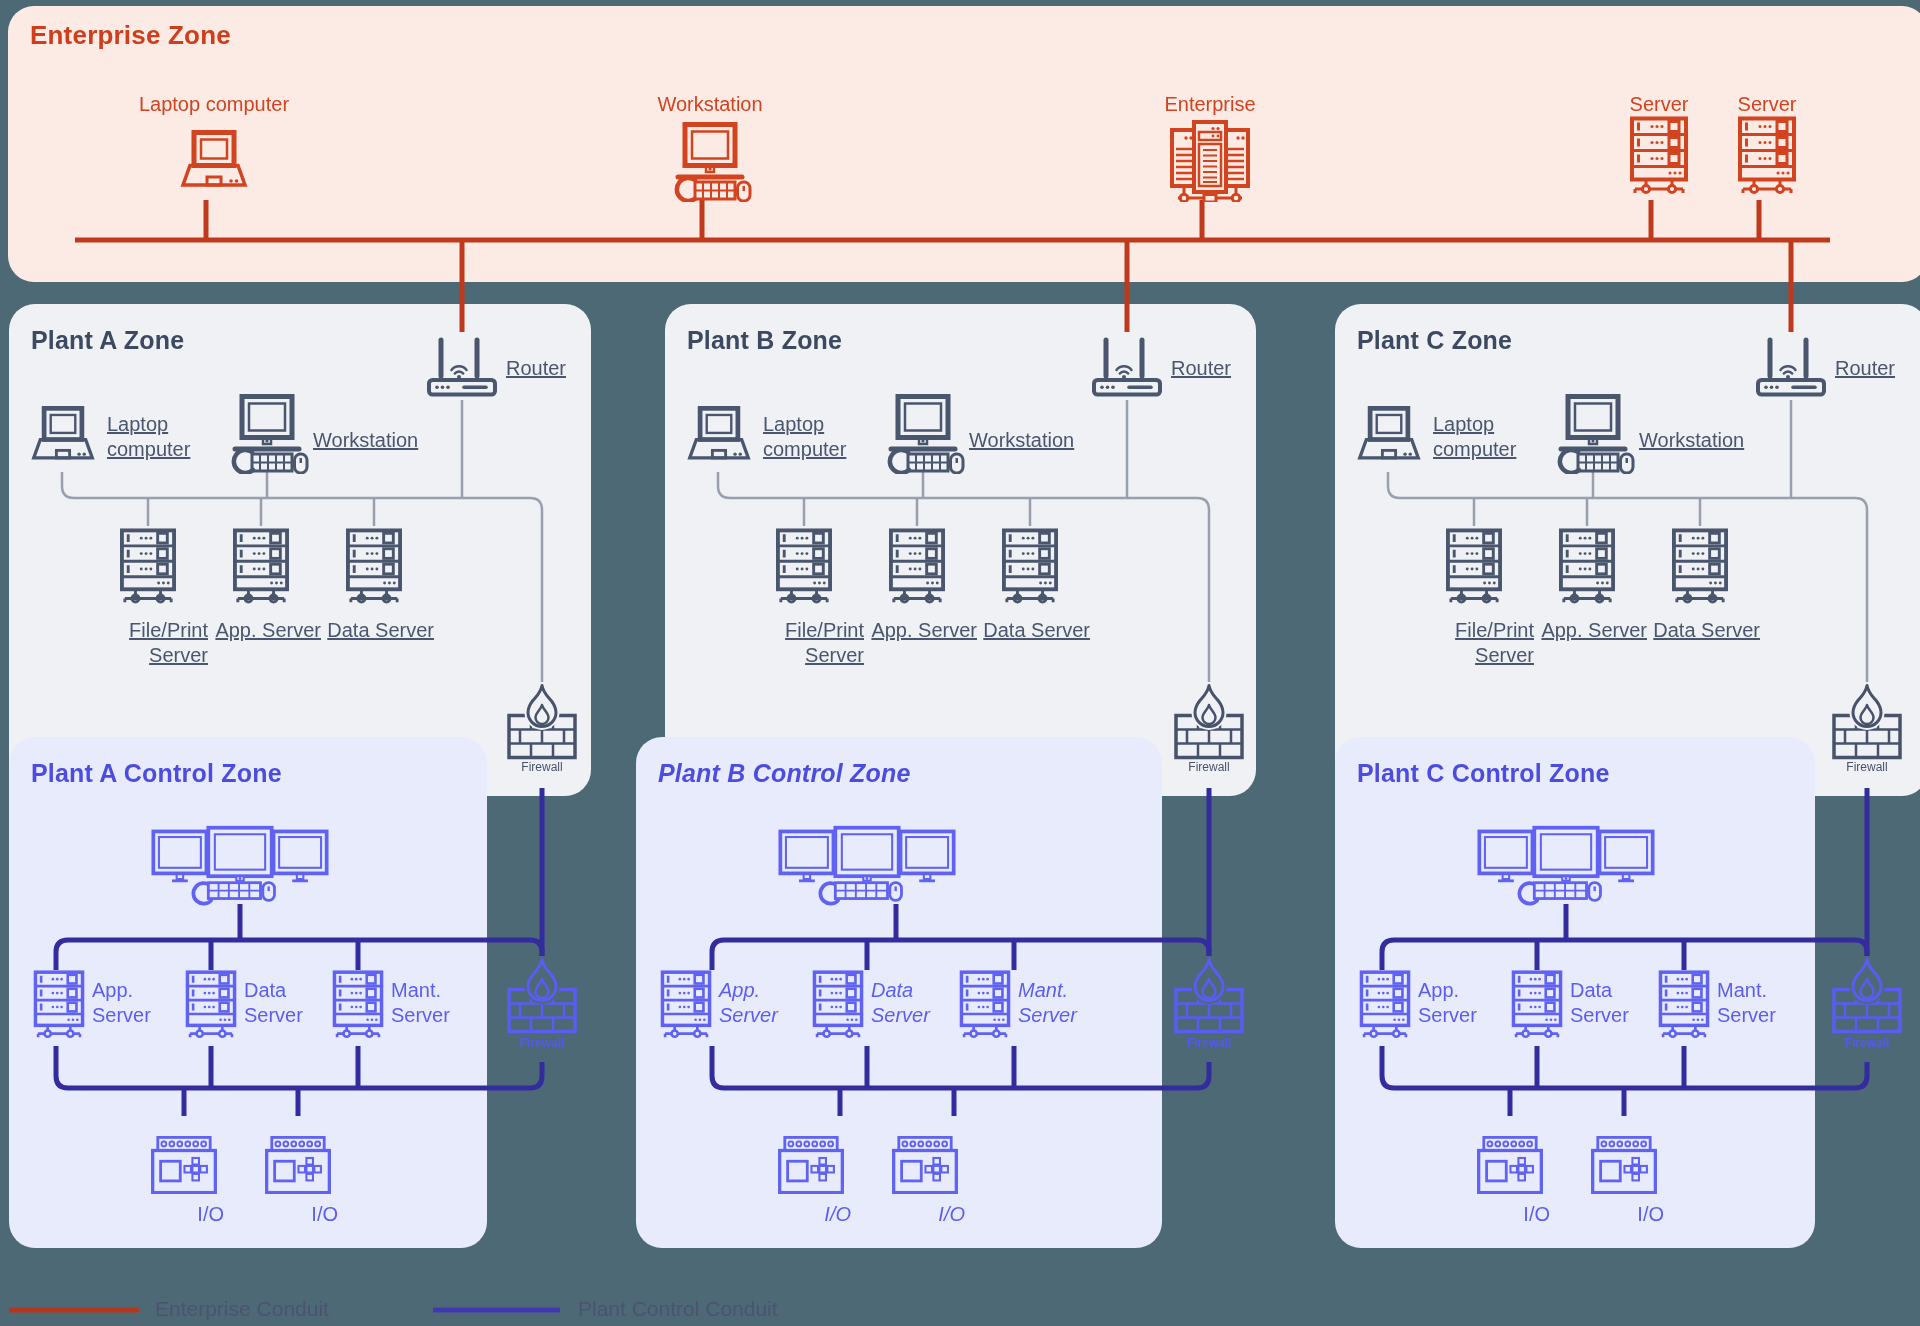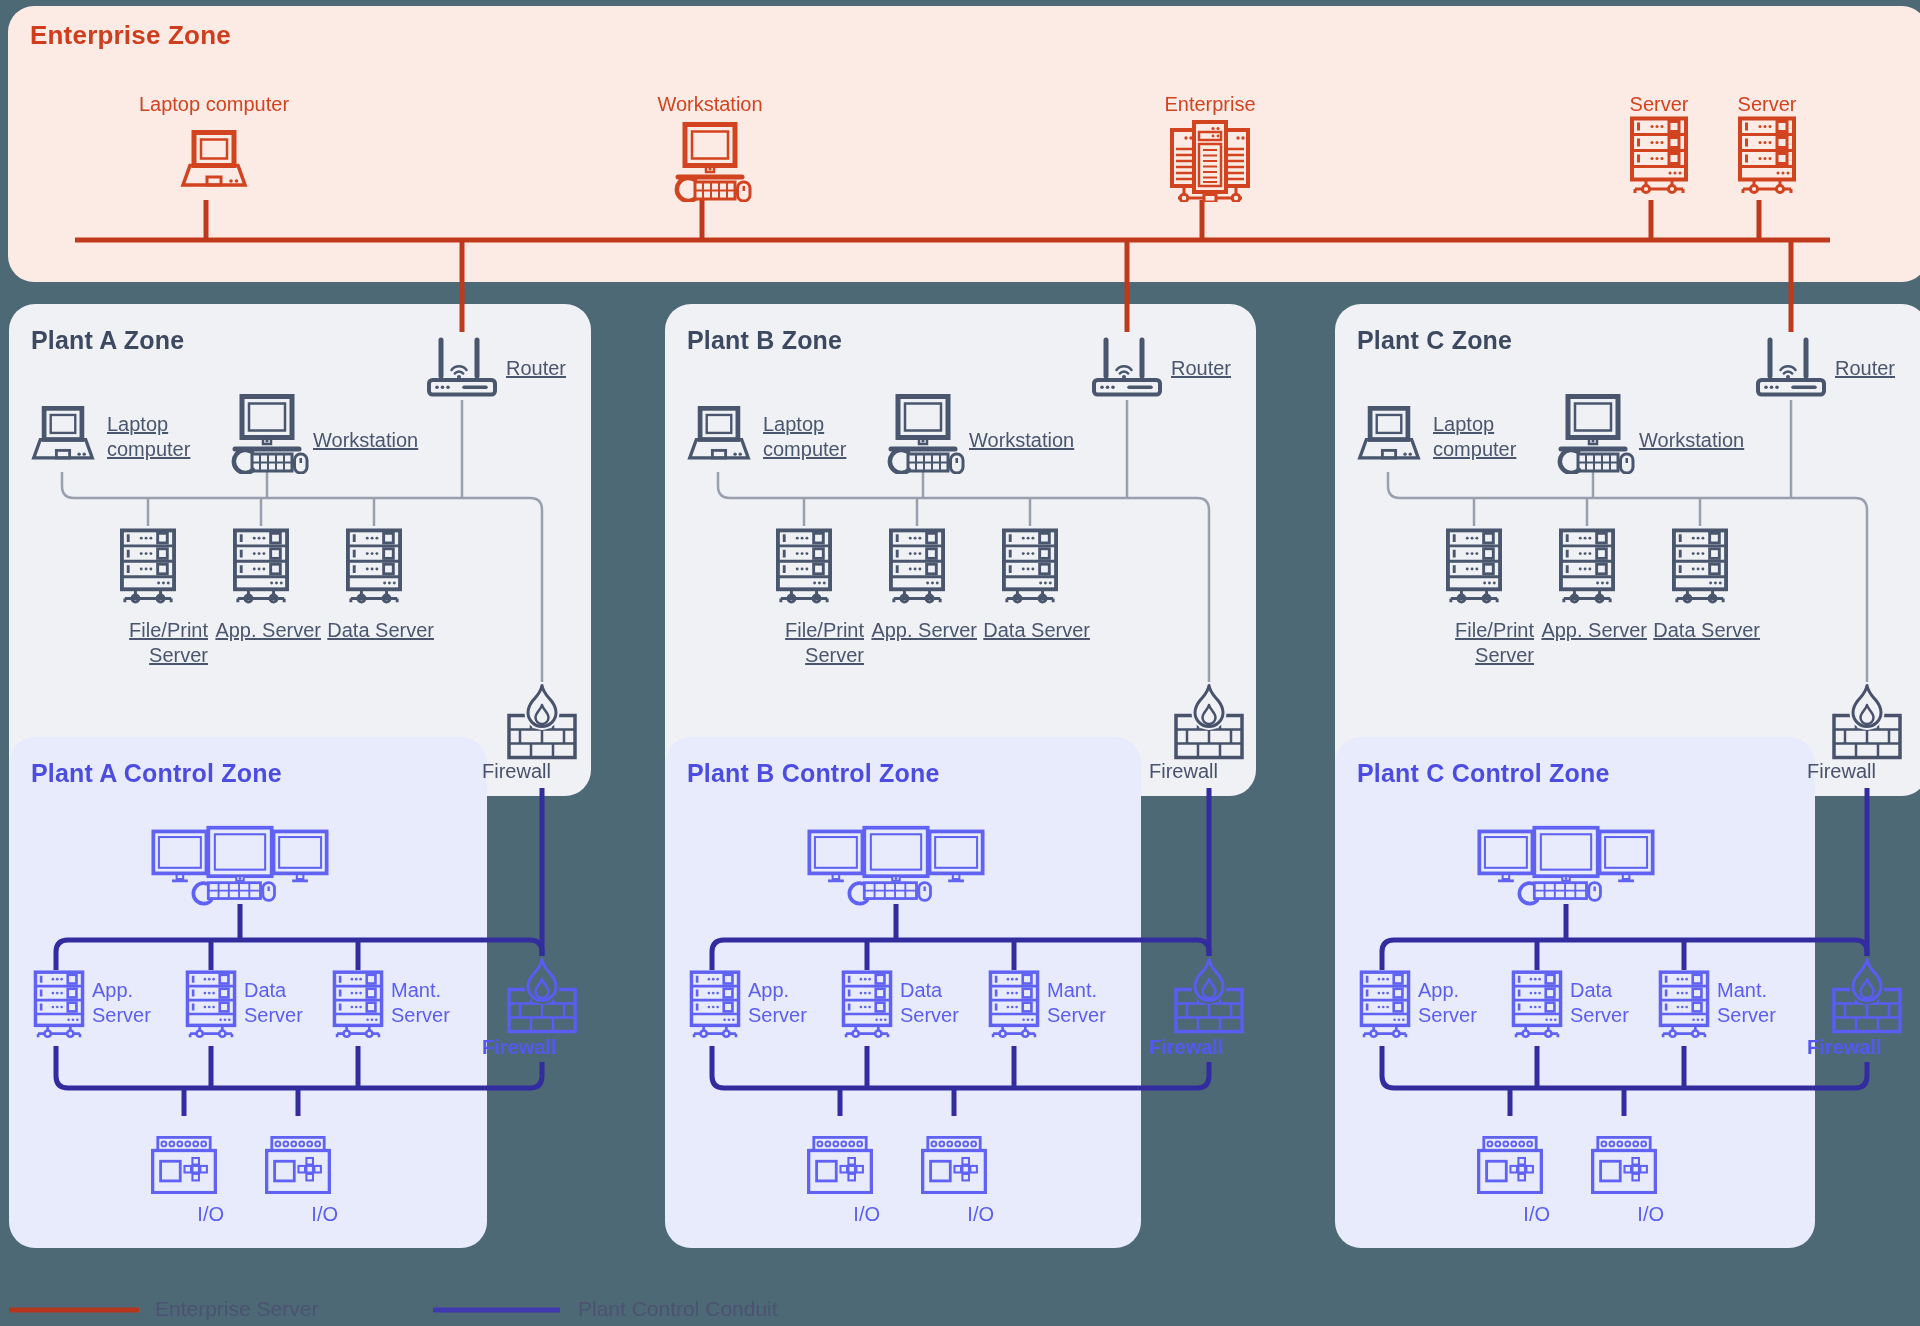--- a/index.html
+++ b/index.html
@@ -16,21 +16,21 @@
   .fig{position:absolute;}
   .icon{display:block;}
   .icon svg{display:block;width:100%;height:100%;}
   .lbl{position:absolute;font-size:20px;line-height:25px;}
   .ent-lbl{color:#d2431f;font-weight:500;text-align:center;width:220px;}
   .pl-lbl{color:#4a566d;text-decoration:underline;}
   .ct-lbl{color:#5b5ef0;}
   .center{text-align:right;}
   svg.lines{position:absolute;left:0;top:0;z-index:3;pointer-events:none;}
   .fig{z-index:4;}
-  .fw-lbl{position:absolute;z-index:4;width:120px;text-align:left;font-size:20px;}
+  .fw-lbl{position:absolute;z-index:4;width:120px;text-align:center;font-size:12px;}
   .fw-gray{color:#48526b;font-weight:500;}
   .fw-blue{color:#5558f0;font-weight:bold;}
   .ent-icon{color:#d2431f;}
   .pl-icon{color:#4a566d;}
   .ct-icon{color:#5f62f2;--icofill:#e8ebfc;}
   .ent-box .ent-icon{--icofill:#fcebe5;}
   .legend-text{position:absolute;font-size:21px;font-weight:500;color:#4b5272;line-height:26px;}
   .hidden-defs{position:absolute;width:0;height:0;overflow:hidden;}
 </style>
 </head>
@@ -385,21 +385,21 @@
       </div>
     <div class="fig icon ct-icon" style="left:256px;top:399px;width:66px;height:58px;">
         <svg>
           <use href="#sym-io"></use>
         </svg>
       </div>
     <div class="lbl ct-lbl center" style="left:135px;top:465px;width:80px;">I/O</div>
     <div class="lbl ct-lbl center" style="left:249px;top:465px;width:80px;">I/O</div>
   </div>
 
-  <div class="box ctrl-box" style="left:665px;width:476px;">
+  <div class="box ctrl-box" style="left:636px;width:526px;font-style:italic;">
     <div class="zone-title">Plant B Control Zone</div>
     <div class="fig icon ct-icon" style="left:142px;top:87px;width:178px;height:82px;">
         <svg>
           <use href="#sym-hmi"></use>
         </svg>
       </div>
     <div class="fig icon ct-icon" style="left:22px;top:233px;width:56px;height:75px;">
         <svg>
           <use href="#sym-server"></use>
         </svg>
@@ -544,16 +544,16 @@
       </svg>
     </div>
   <div class="fw-lbl fw-gray" style="left:1807px;top:760px;">Firewall</div>
   <div class="fig icon" style="left:1831px;top:958px;width:72px;height:76px;color:#5a5cf2;">
       <svg>
         <use href="#sym-firewall"></use>
       </svg>
     </div>
   <div class="fw-lbl fw-blue" style="left:1807px;top:1036px;">Firewall</div>
 
-  <div class="legend-text" style="left:155px;top:1296px;">Enterprise Server</div>
+  <div class="legend-text" style="left:155px;top:1296px;">Enterprise Conduit</div>
   <div class="legend-text" style="left:578px;top:1296px;">Plant Control Conduit</div>
 
 </div>
 
 </body></html>

